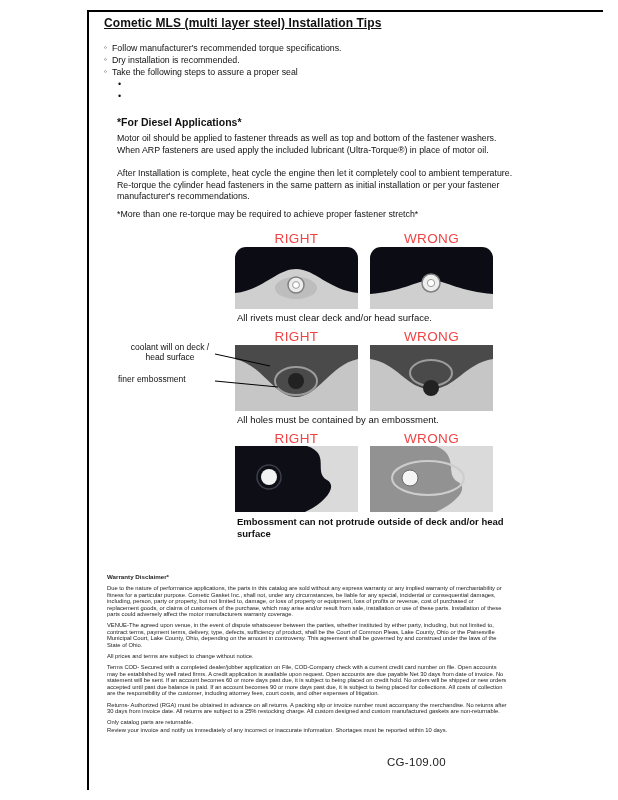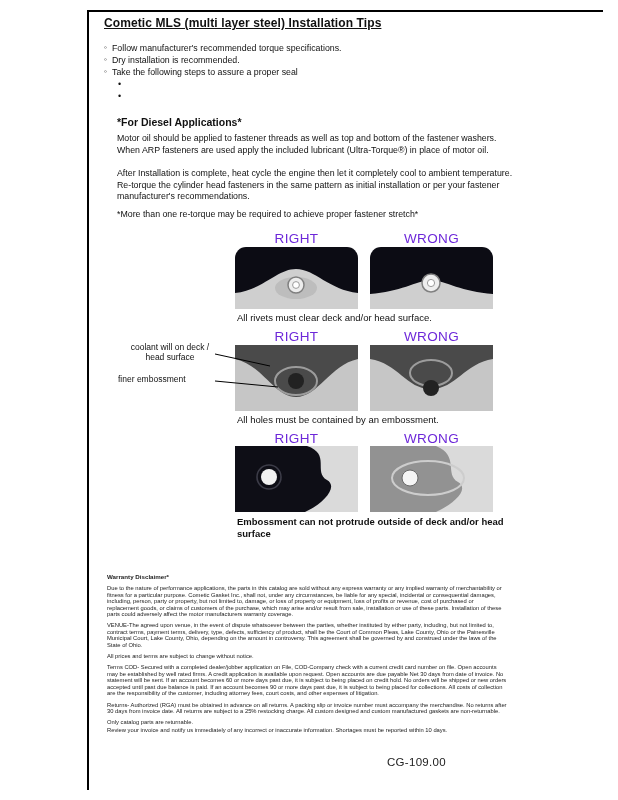--- a/index.html
+++ b/index.html
@@ -18,21 +18,21 @@
   .tips{position:absolute;left:104px;top:42px;width:490px;font-size:8.8px;line-height:12px;}
   .tip-row{display:flex;}
   .tip-row .b{width:8px;flex:0 0 8px;font-size:8px;}
   .tip-row.sub{margin-left:14px;}
   .tip-row.sub .b{font-size:9px;}
   .heading-diesel{position:absolute;left:117px;top:116px;font-size:10.5px;font-weight:bold;}
   .para{position:absolute;left:117px;width:398px;font-size:8.8px;line-height:11.5px;}
   .p1{top:133px;}
   .p2{top:168px;}
   .note{position:absolute;left:117px;top:209px;font-size:8.8px;}
-  .diag-label{position:absolute;width:123px;text-align:center;font-size:13.5px;letter-spacing:.4px;color:#6d28d9;}
+  .diag-label{position:absolute;width:123px;text-align:center;font-size:13.5px;letter-spacing:.4px;color:#ef4444;}
   .dl-l{left:235px;} .dl-r{left:370px;}
   .r1{top:231px;} .r2{top:329px;} .r3{top:431px;}
   .panel{position:absolute;width:123px;}
   .pn-l{left:235px;} .pn-r{left:370px;}
   .panel svg{display:block;}
   .caption{position:absolute;left:237px;font-size:9.5px;line-height:11.5px;color:#111;width:270px;}
   .cap1{top:312px;} .cap2{top:414px;} .cap3{top:516px;font-weight:bold;}
   .ann{position:absolute;font-size:8.5px;line-height:10px;color:#111;}
   .ann1{left:126px;top:342px;width:88px;text-align:center;}
   .ann2{left:118px;top:374px;width:96px;text-align:left;}

